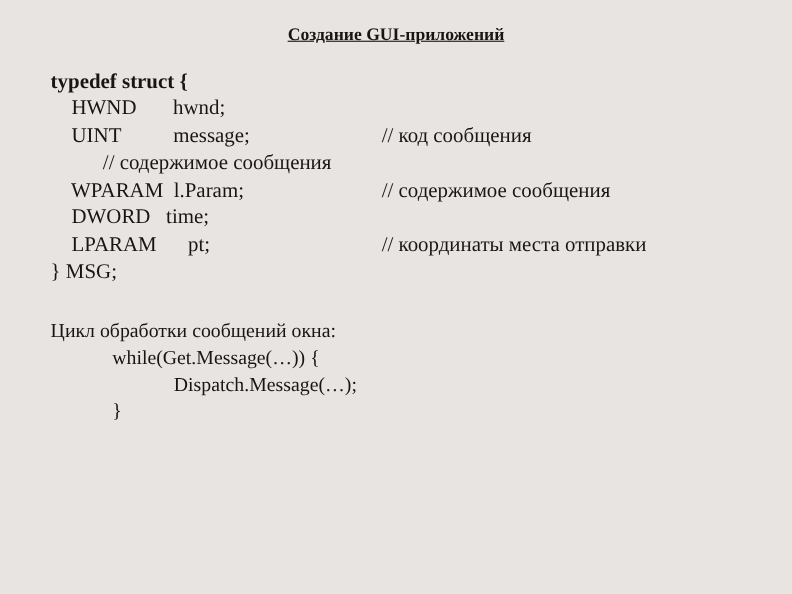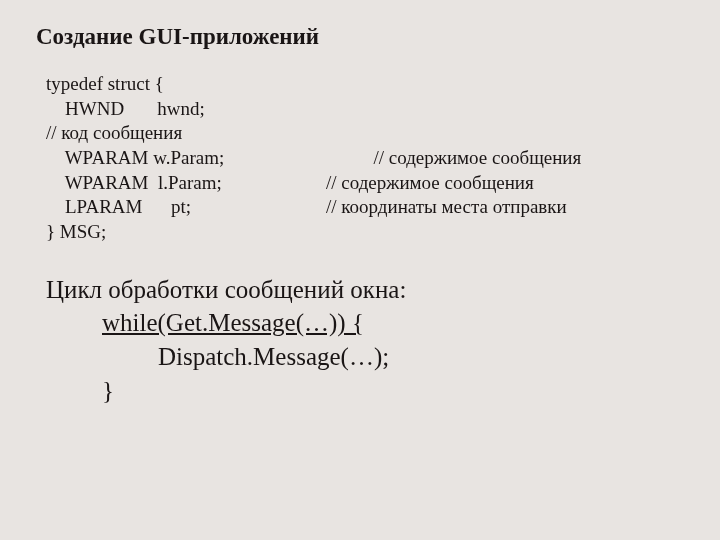--- a/index.html
+++ b/index.html
@@ -8,68 +8,72 @@
       height: 540px;
       background: #e8e4e1;
       font-family: Georgia, 'Times New Roman', serif;
       color: #1a1515;
       padding: 22px 36px;
       font-size: 19px;
       line-height: 1.3;
     }
     .title {
       font-weight: bold;
-      font-size: 23px;
+      text-decoration: underline;
+      font-size: 16px;
       margin-bottom: 20px;
+      text-align: center;
     }
     .struct-block {
       margin-left: 10px;
       margin-bottom: 28px;
     }
-    .struct-open { font-weight: normal; }
+    .struct-open { font-weight: bold; }
     .struct-close { }
     .row {
       display: flex;
       white-space: pre;
+      gap: 21px;
     }
     .col-left { width: 280px; white-space: pre; }
     .col-right { flex: 1; white-space: pre; }
     .msg-loop {
       margin-left: 10px;
-      font-size: 25px;
+      font-size: 18px;
       line-height: 1.35;
     }
     .msg-loop .l1 { }
-    .msg-loop .l2 { padding-left: 56px; text-decoration: underline; }
+    .msg-loop .l2 { padding-left: 56px; }
     .msg-loop .l3 { padding-left: 112px; }
     .msg-loop .l4 { padding-left: 56px; }
   </style>
 </head>
 <body>
 
 <div class="title">Создание GUI-приложений</div>
 
 <div class="struct-block">
   <div class="struct-open">typedef struct {</div>
 
   <div class="row">
     <span class="col-left">    HWND       hwnd;</span>
   </div>
   <div class="row">
+    <span class="col-left">    UINT          message;</span>
     <span class="col-right">// код сообщения</span>
   </div>
   <div class="row">
-    <span class="col-left">    WPARAM w.Param;</span>
     <span class="col-right">          // содержимое сообщения</span>
   </div>
   <div class="row">
     <span class="col-left">    WPARAM  l.Param;</span>
     <span class="col-right">// содержимое сообщения</span>
   </div>
   <div class="row">
+    <span class="col-left">    DWORD   time;</span>
   </div>
   <div class="row">
     <span class="col-left">    LPARAM      pt;</span>
     <span class="col-right">// координаты места отправки</span>
   </div>
 
   <div class="struct-close">} MSG;</div>
 </div>
 
 <div class="msg-loop">

